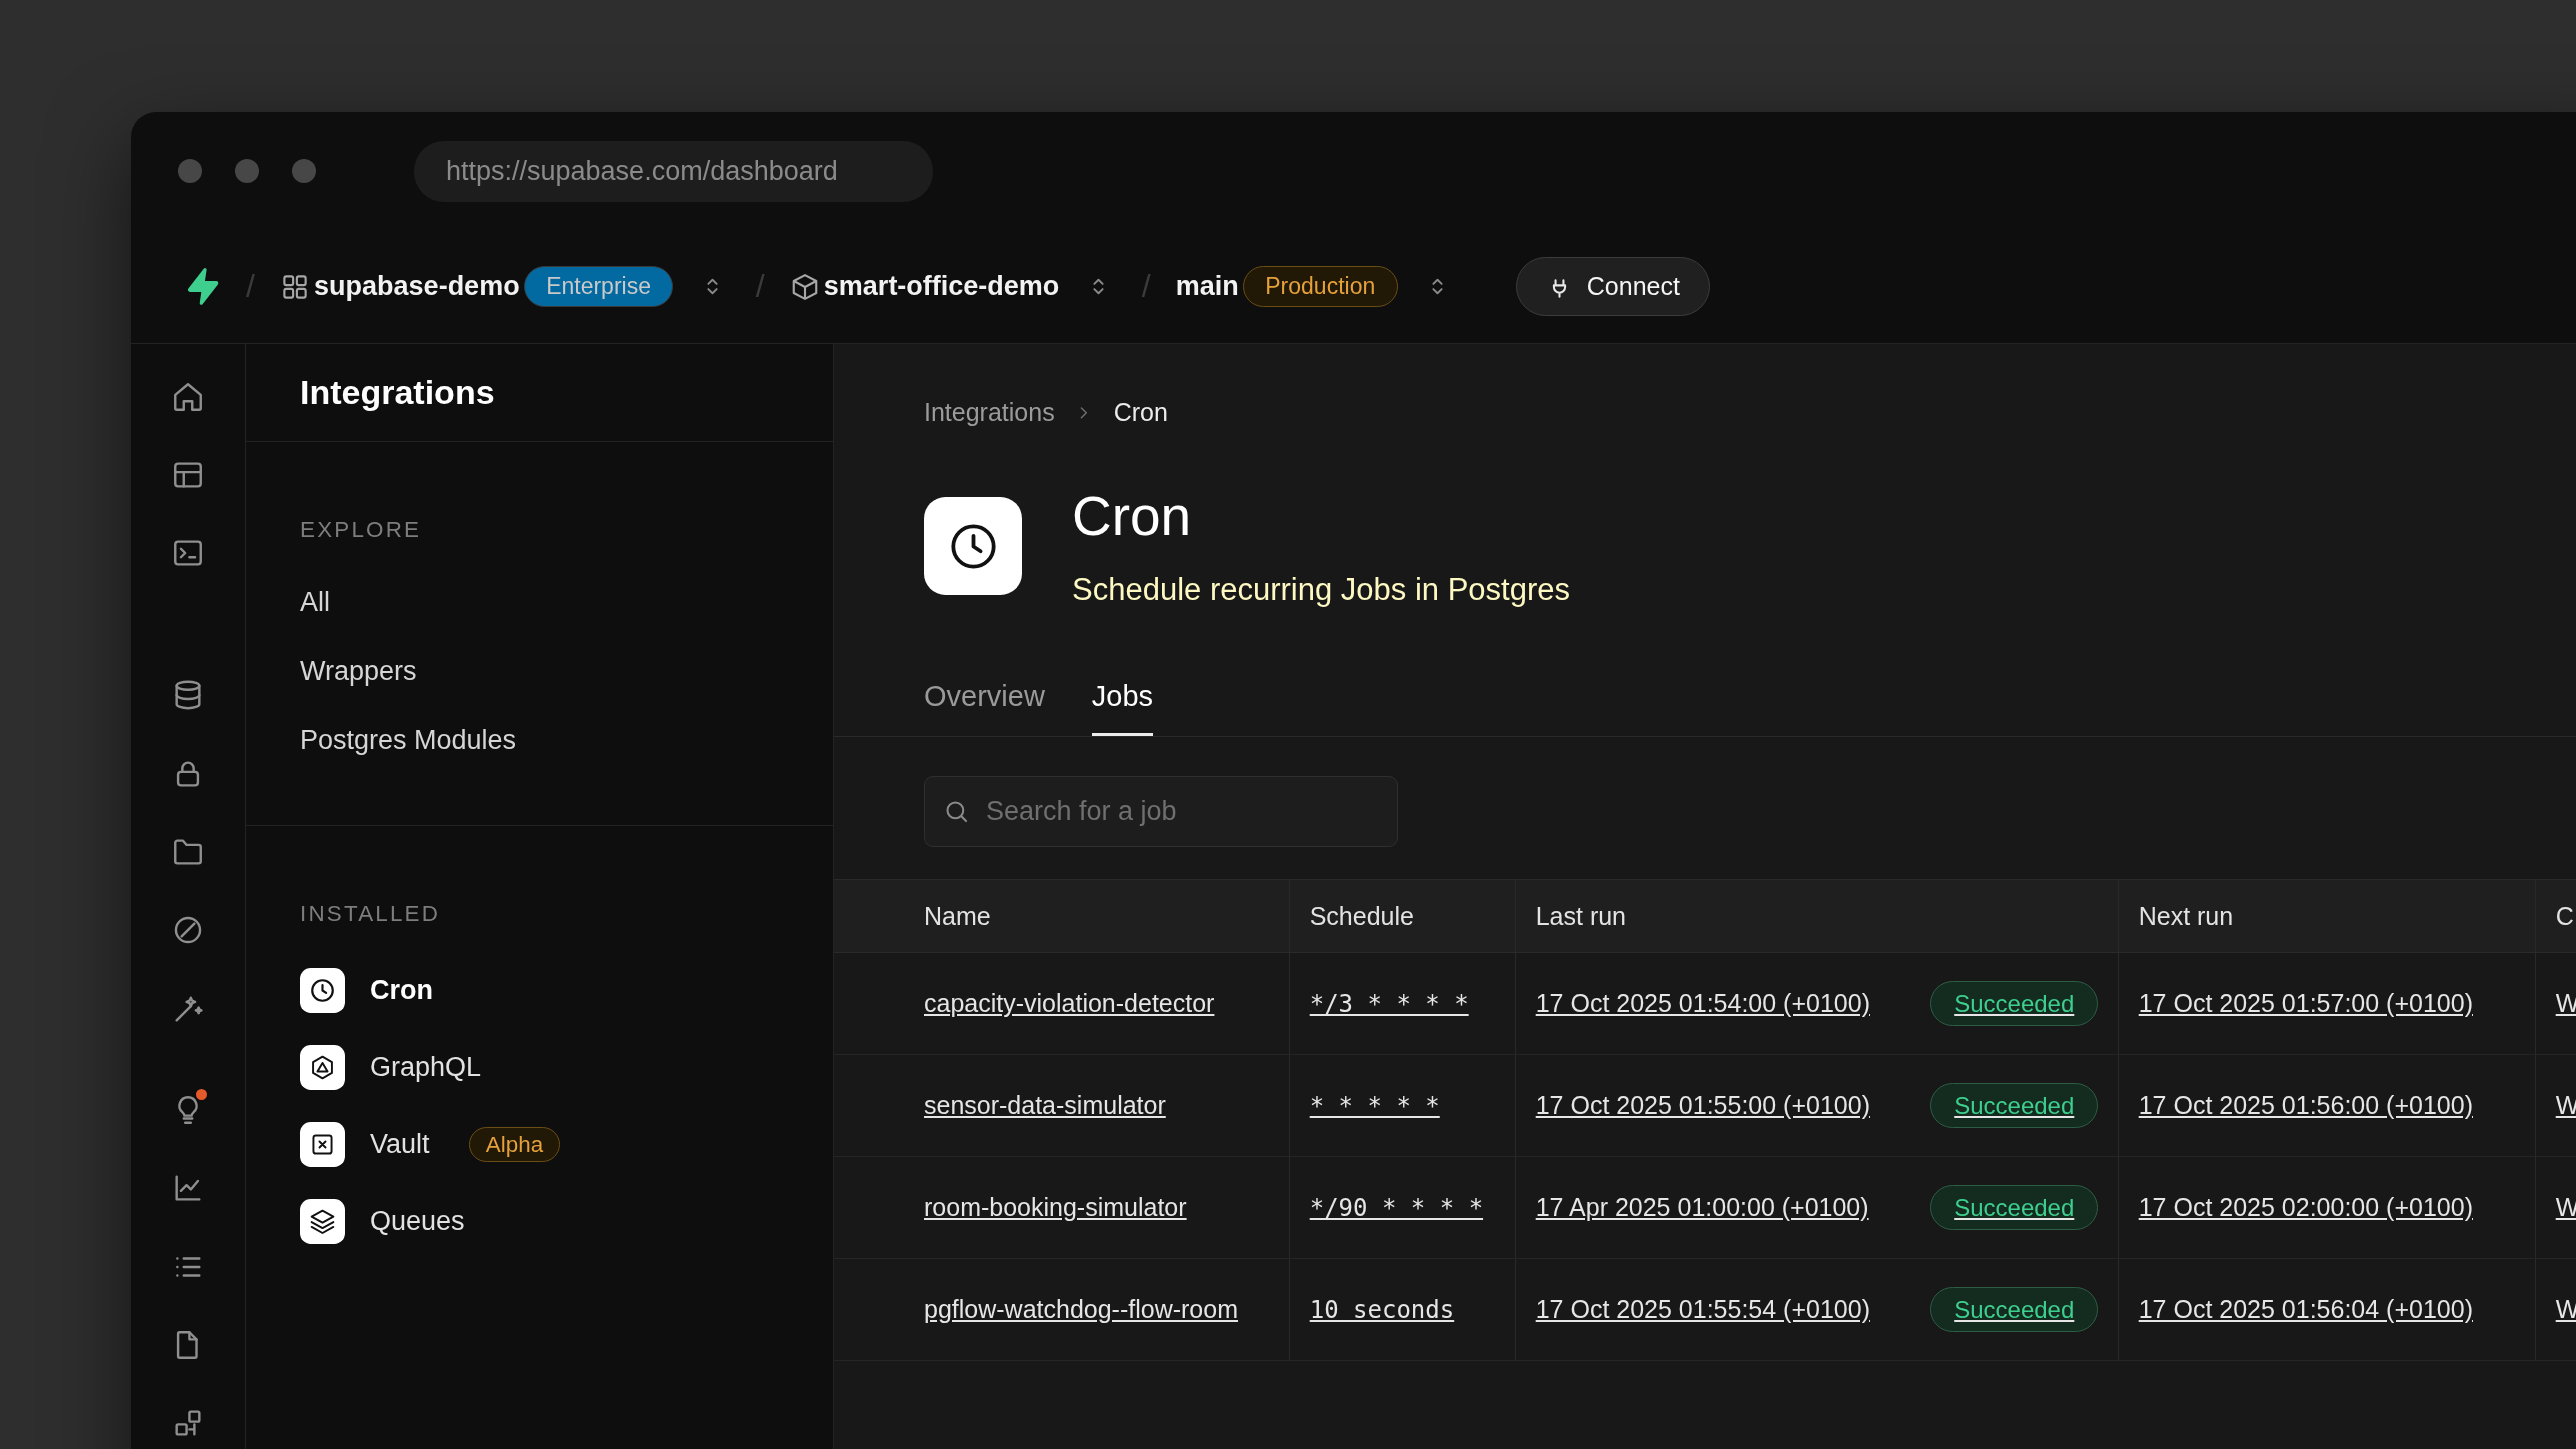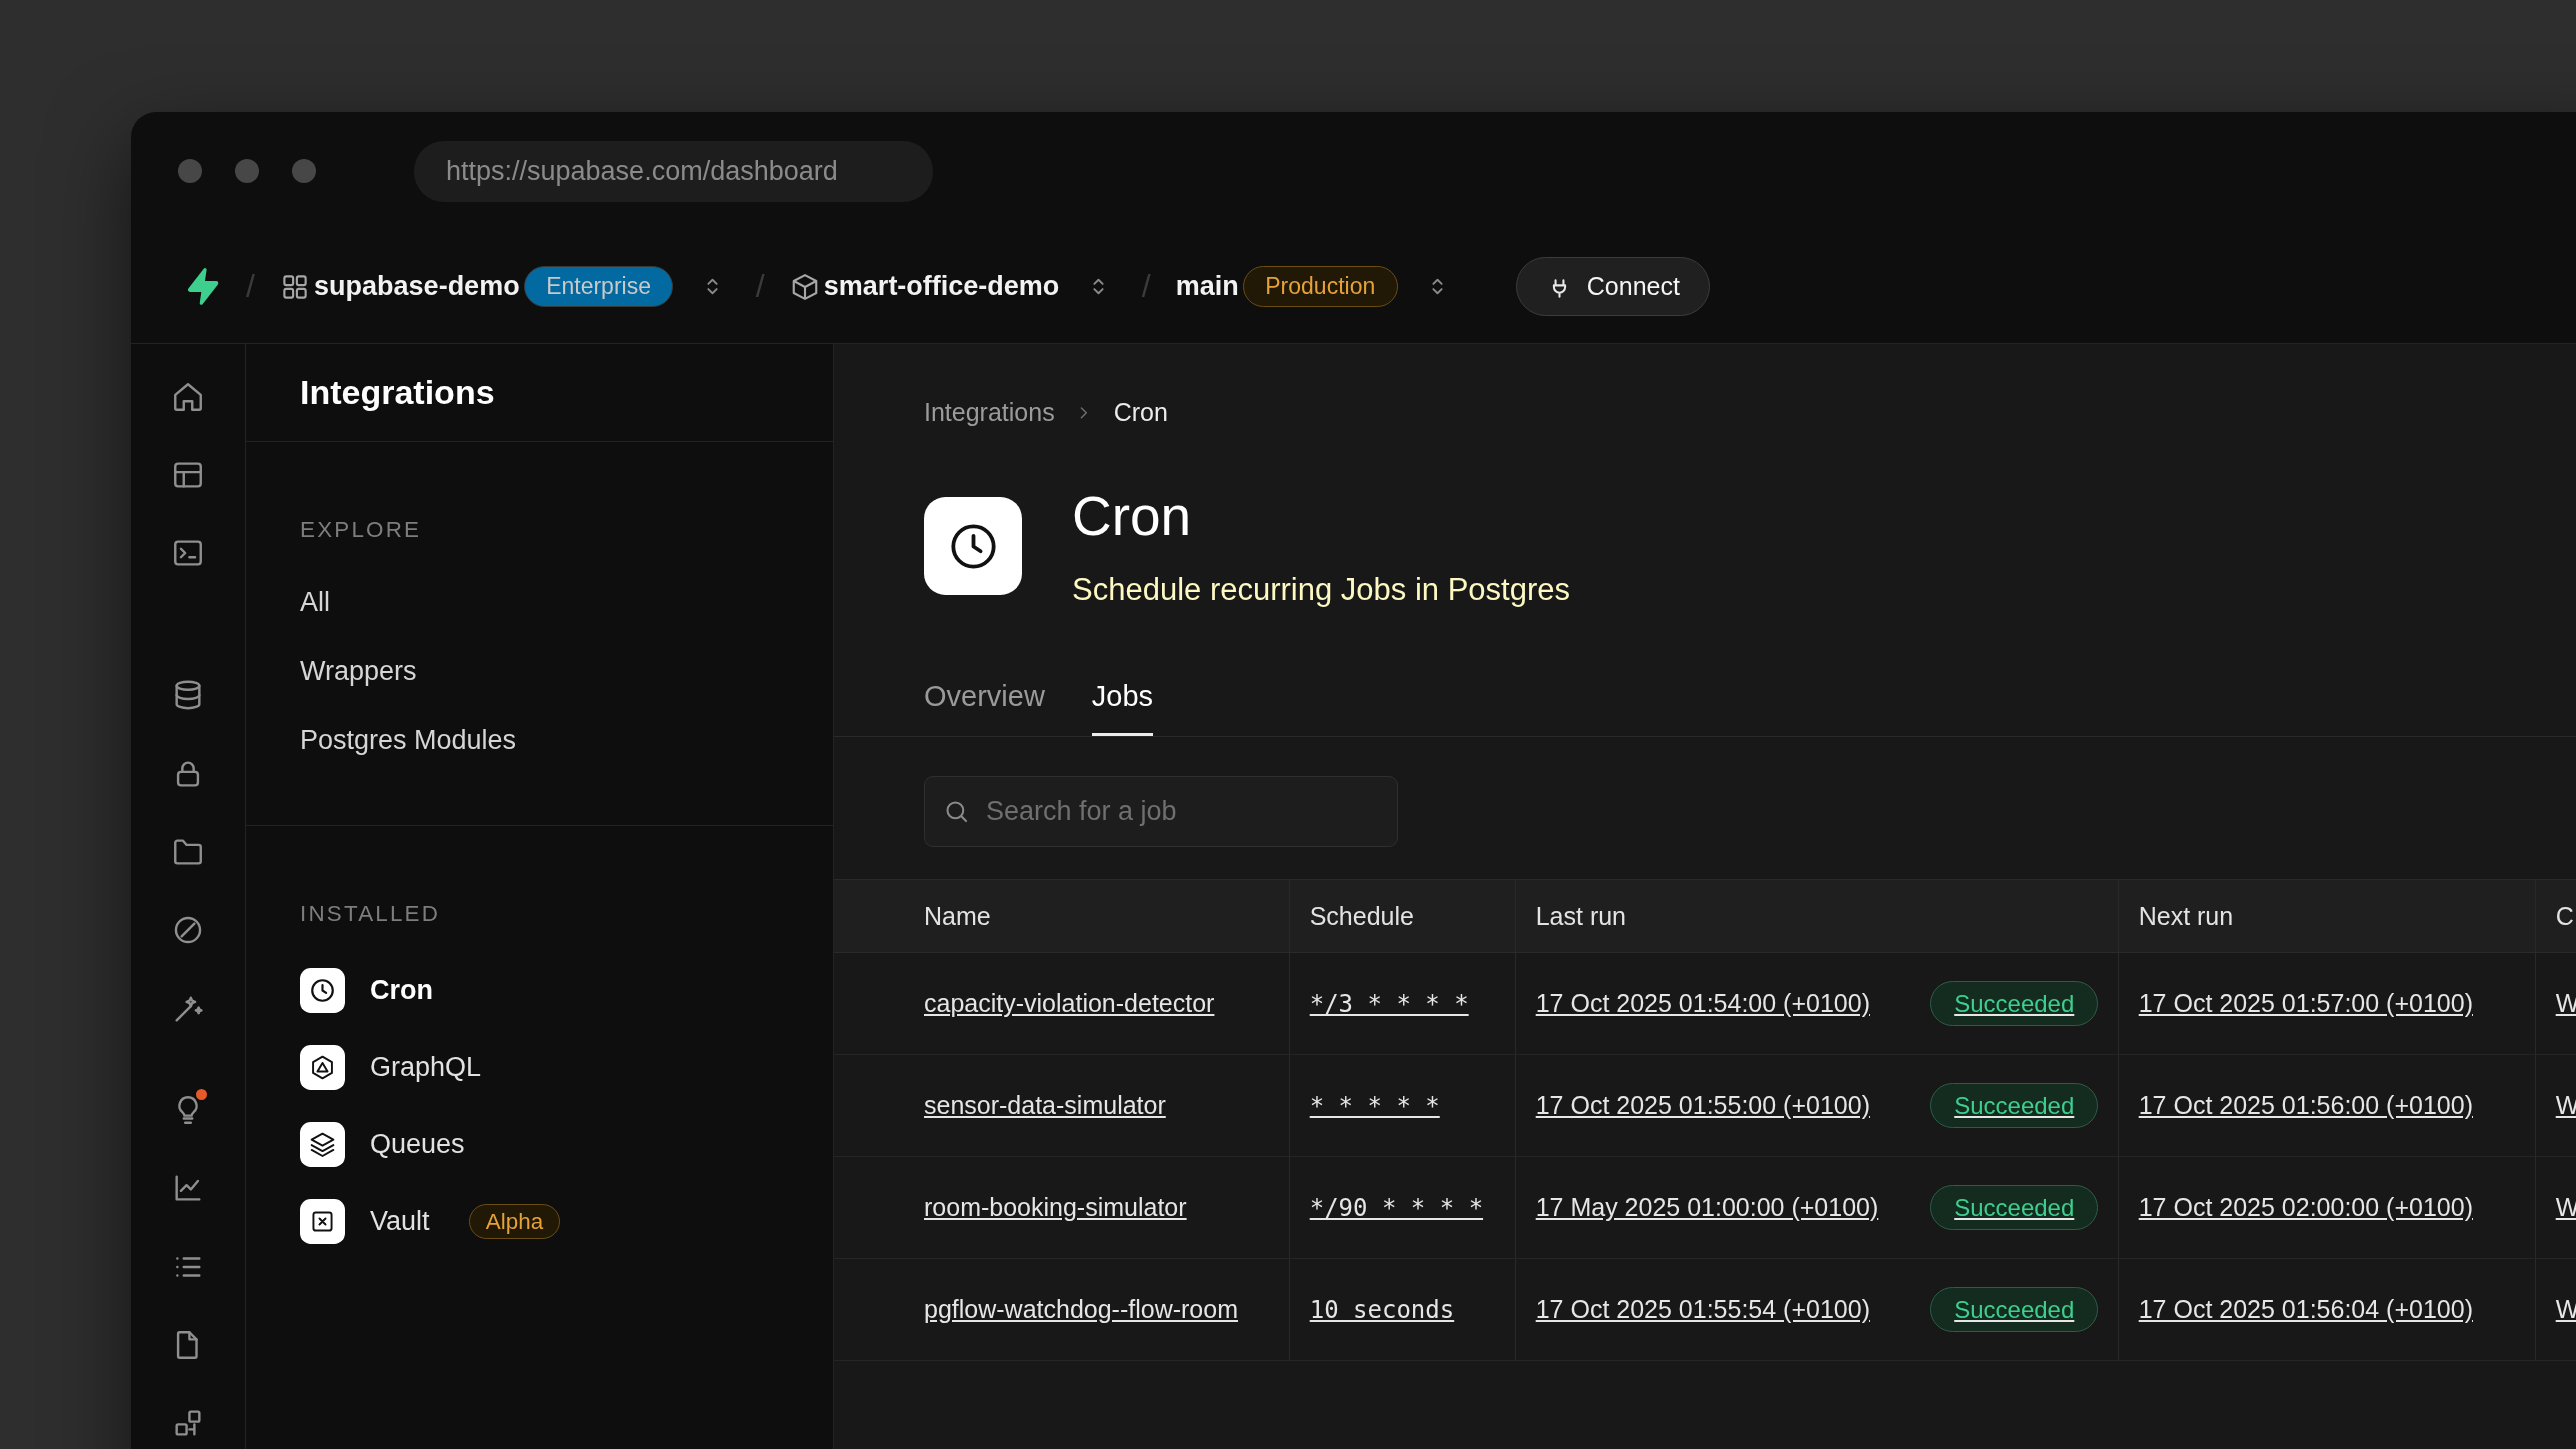--- a/index.html
+++ b/index.html
@@ -290,35 +290,35 @@
               <svg width="29" height="29" viewBox="0 0 24 24" fill="none" stroke="#111" stroke-width="1.6" stroke-linejoin="round">
                   <path d="m12 3 7.8 4.5v9L12 21l-7.8-4.5v-9z"></path>
                   <path d="M12 8.2 16.2 15.3H7.8z"></path>
                 </svg>
             </span>
             <span class="inst-label">GraphQL</span>
           </div>
           <div class="inst-item">
             <span class="inst-icon">
               <svg width="29" height="29" viewBox="0 0 24 24" fill="none" stroke="#111" stroke-width="1.6" stroke-linecap="round" stroke-linejoin="round">
-                  <path d="m12 3 9 5-9 5-9-5z"></path>
-                  <path d="m3 12.5 9 5 9-5M3 16.5l9 5 9-5"></path>
-                </svg>
-            </span>
-            <span class="inst-label">Queues</span>
-          </div>
-          <div class="inst-item">
-            <span class="inst-icon">
-              <svg width="29" height="29" viewBox="0 0 24 24" fill="none" stroke="#111" stroke-width="1.6" stroke-linecap="round" stroke-linejoin="round">
                   <rect x="4.5" y="4.5" width="15" height="15" rx="2"></rect>
                   <path d="m9.5 9.5 5 5m0-5-5 5"></path>
                 </svg>
             </span>
             <span class="inst-label">Vault</span>
             <span class="alpha-pill">Alpha</span>
+          </div>
+          <div class="inst-item">
+            <span class="inst-icon">
+              <svg width="29" height="29" viewBox="0 0 24 24" fill="none" stroke="#111" stroke-width="1.6" stroke-linecap="round" stroke-linejoin="round">
+                  <path d="m12 3 9 5-9 5-9-5z"></path>
+                  <path d="m3 12.5 9 5 9-5M3 16.5l9 5 9-5"></path>
+                </svg>
+            </span>
+            <span class="inst-label">Queues</span>
           </div>
         </div>
       </div>
     </div>
 
     <div class="main">
 
       <div class="breadcrumb pad">
         <span class="bc-parent">Integrations</span>
         <span class="bc-chevron">
@@ -385,21 +385,21 @@
             <span class="badge-success">Succeeded</span>
           </div>
           <div class="cell">17 Oct 2025 01:56:00 (+0100)</div>
           <div class="cell">WI</div>
         </div>
 
         <div class="trow">
           <div class="cell first">room-booking-simulator</div>
           <div class="cell sched">*/90 * * * *</div>
           <div class="cell lastrun">
-            <span>17 May 2025 01:00:00 (+0100)</span>
+            <span>17 Apr 2025 01:00:00 (+0100)</span>
             <span class="badge-success">Succeeded</span>
           </div>
           <div class="cell">17 Oct 2025 02:00:00 (+0100)</div>
           <div class="cell">WI</div>
         </div>
 
         <div class="trow">
           <div class="cell first">pgflow-watchdog--flow-room</div>
           <div class="cell sched">10 seconds</div>
           <div class="cell lastrun">

